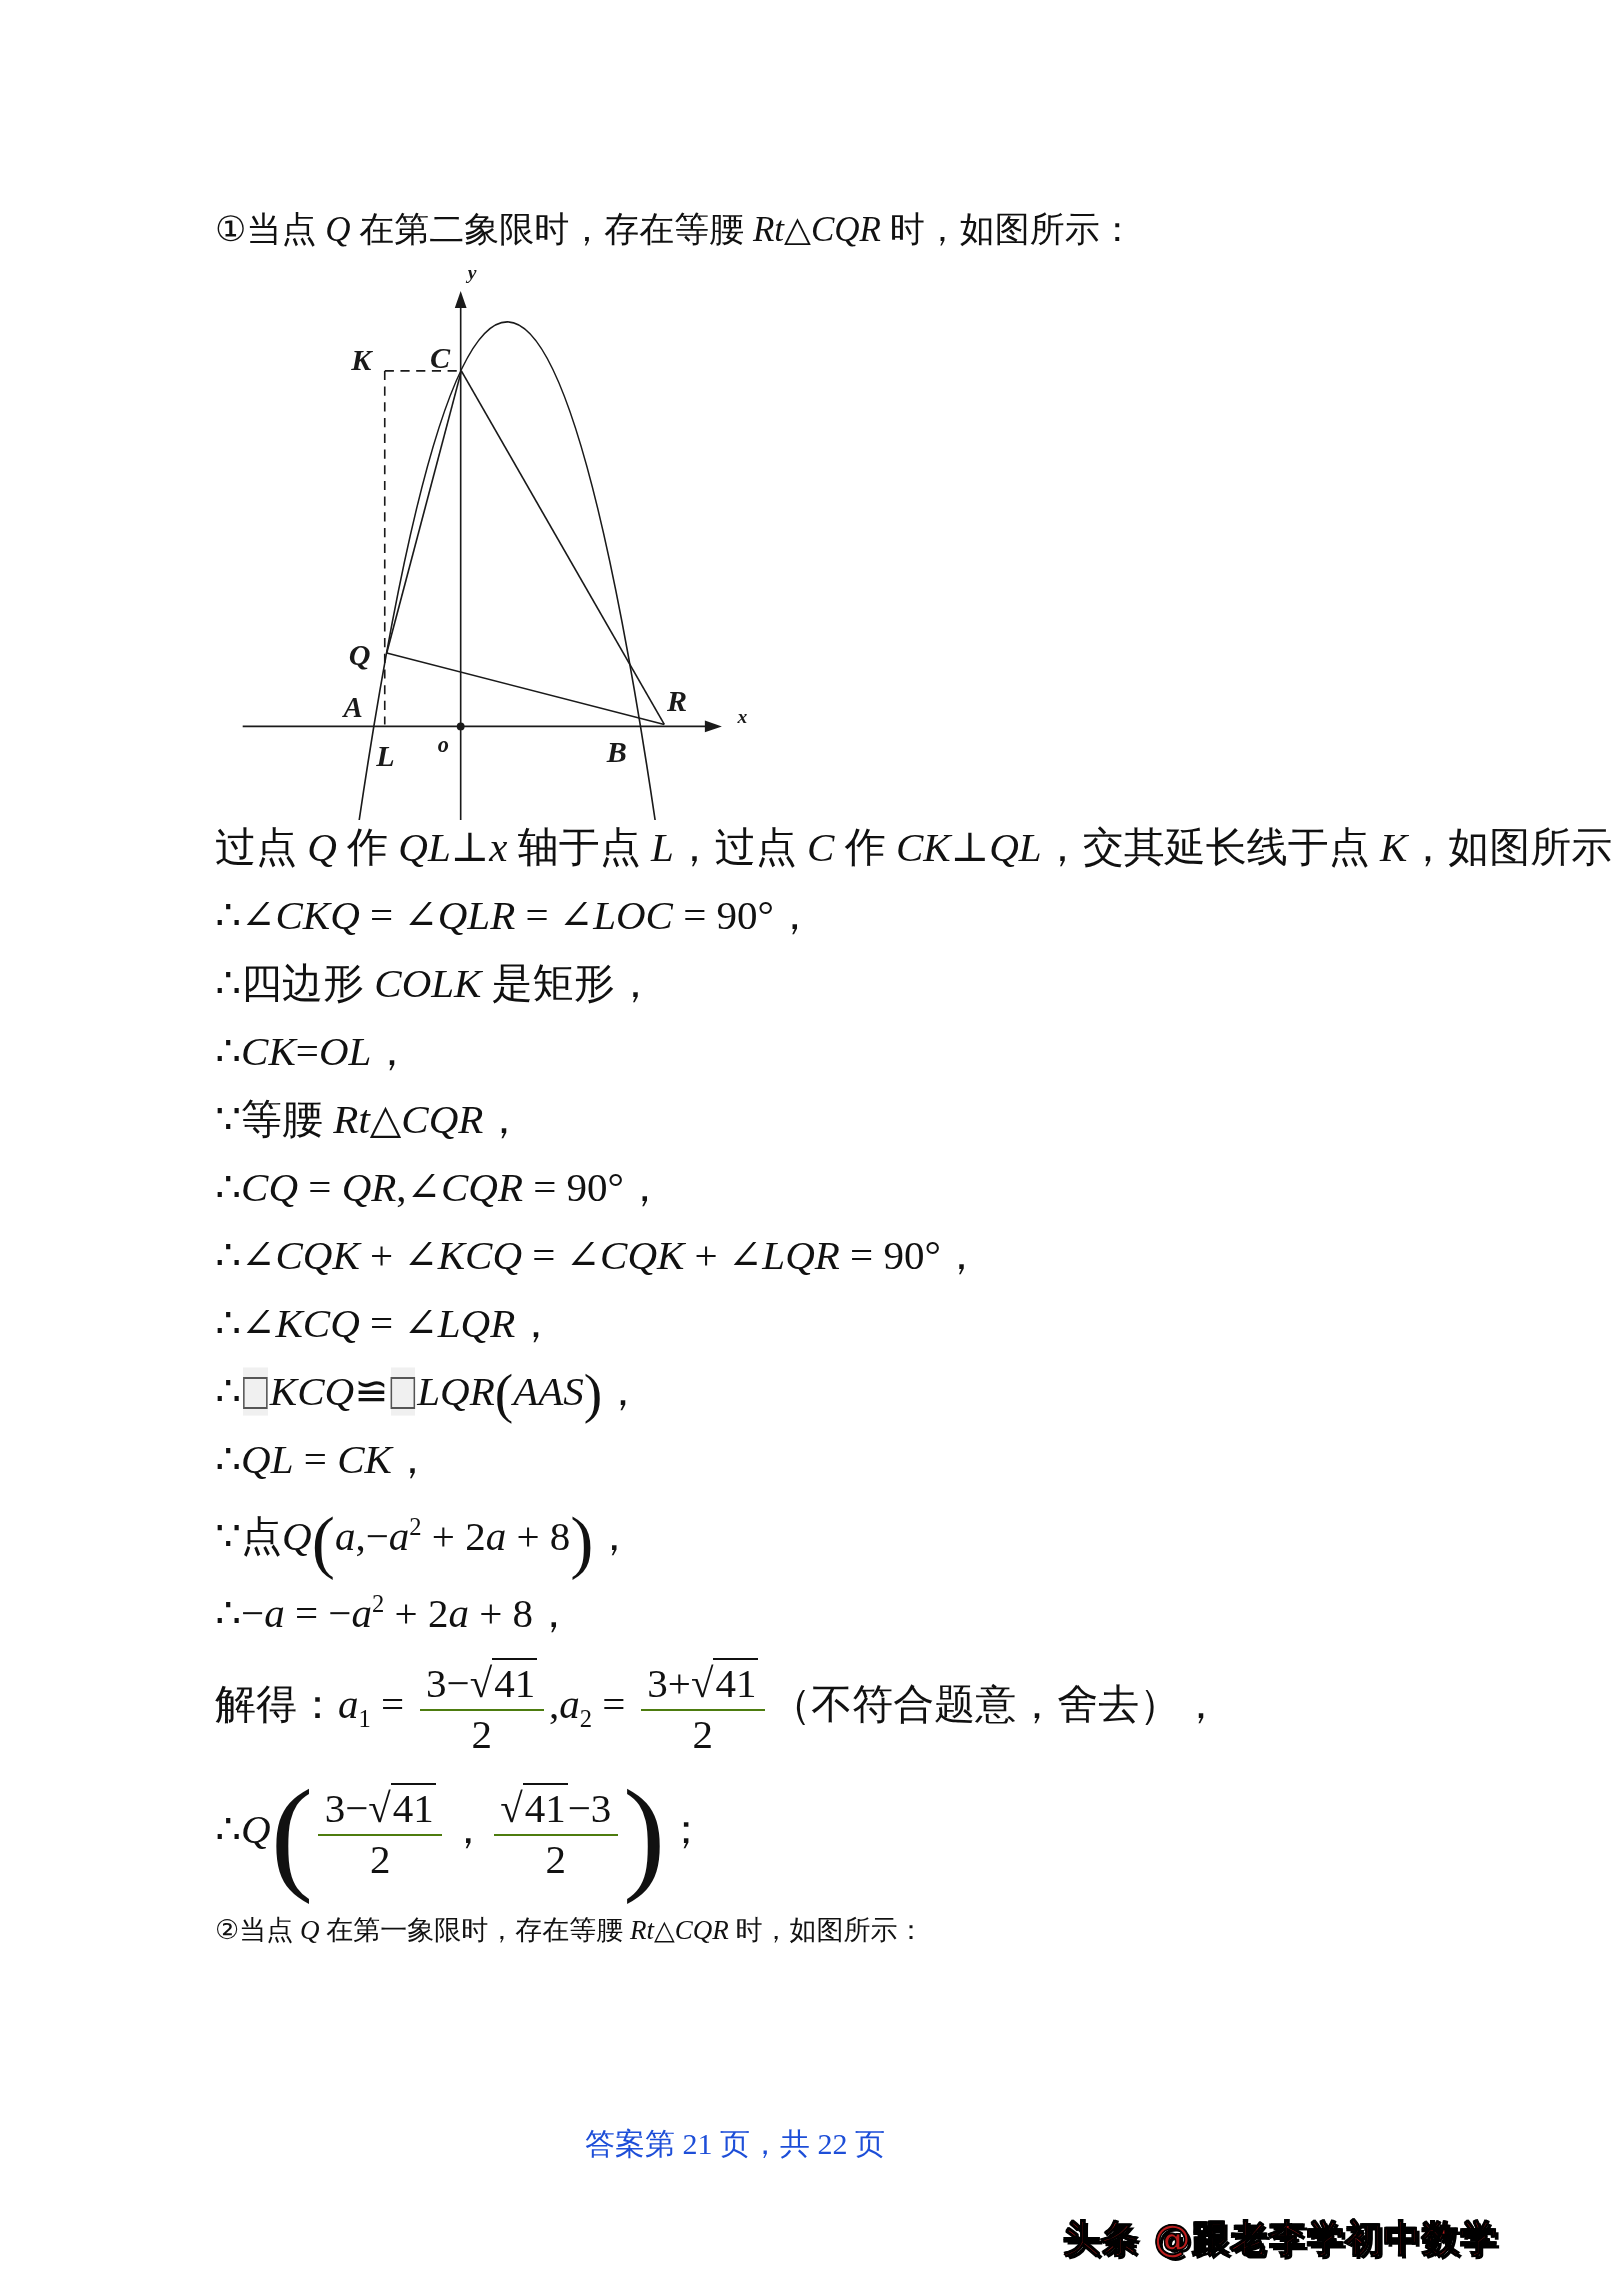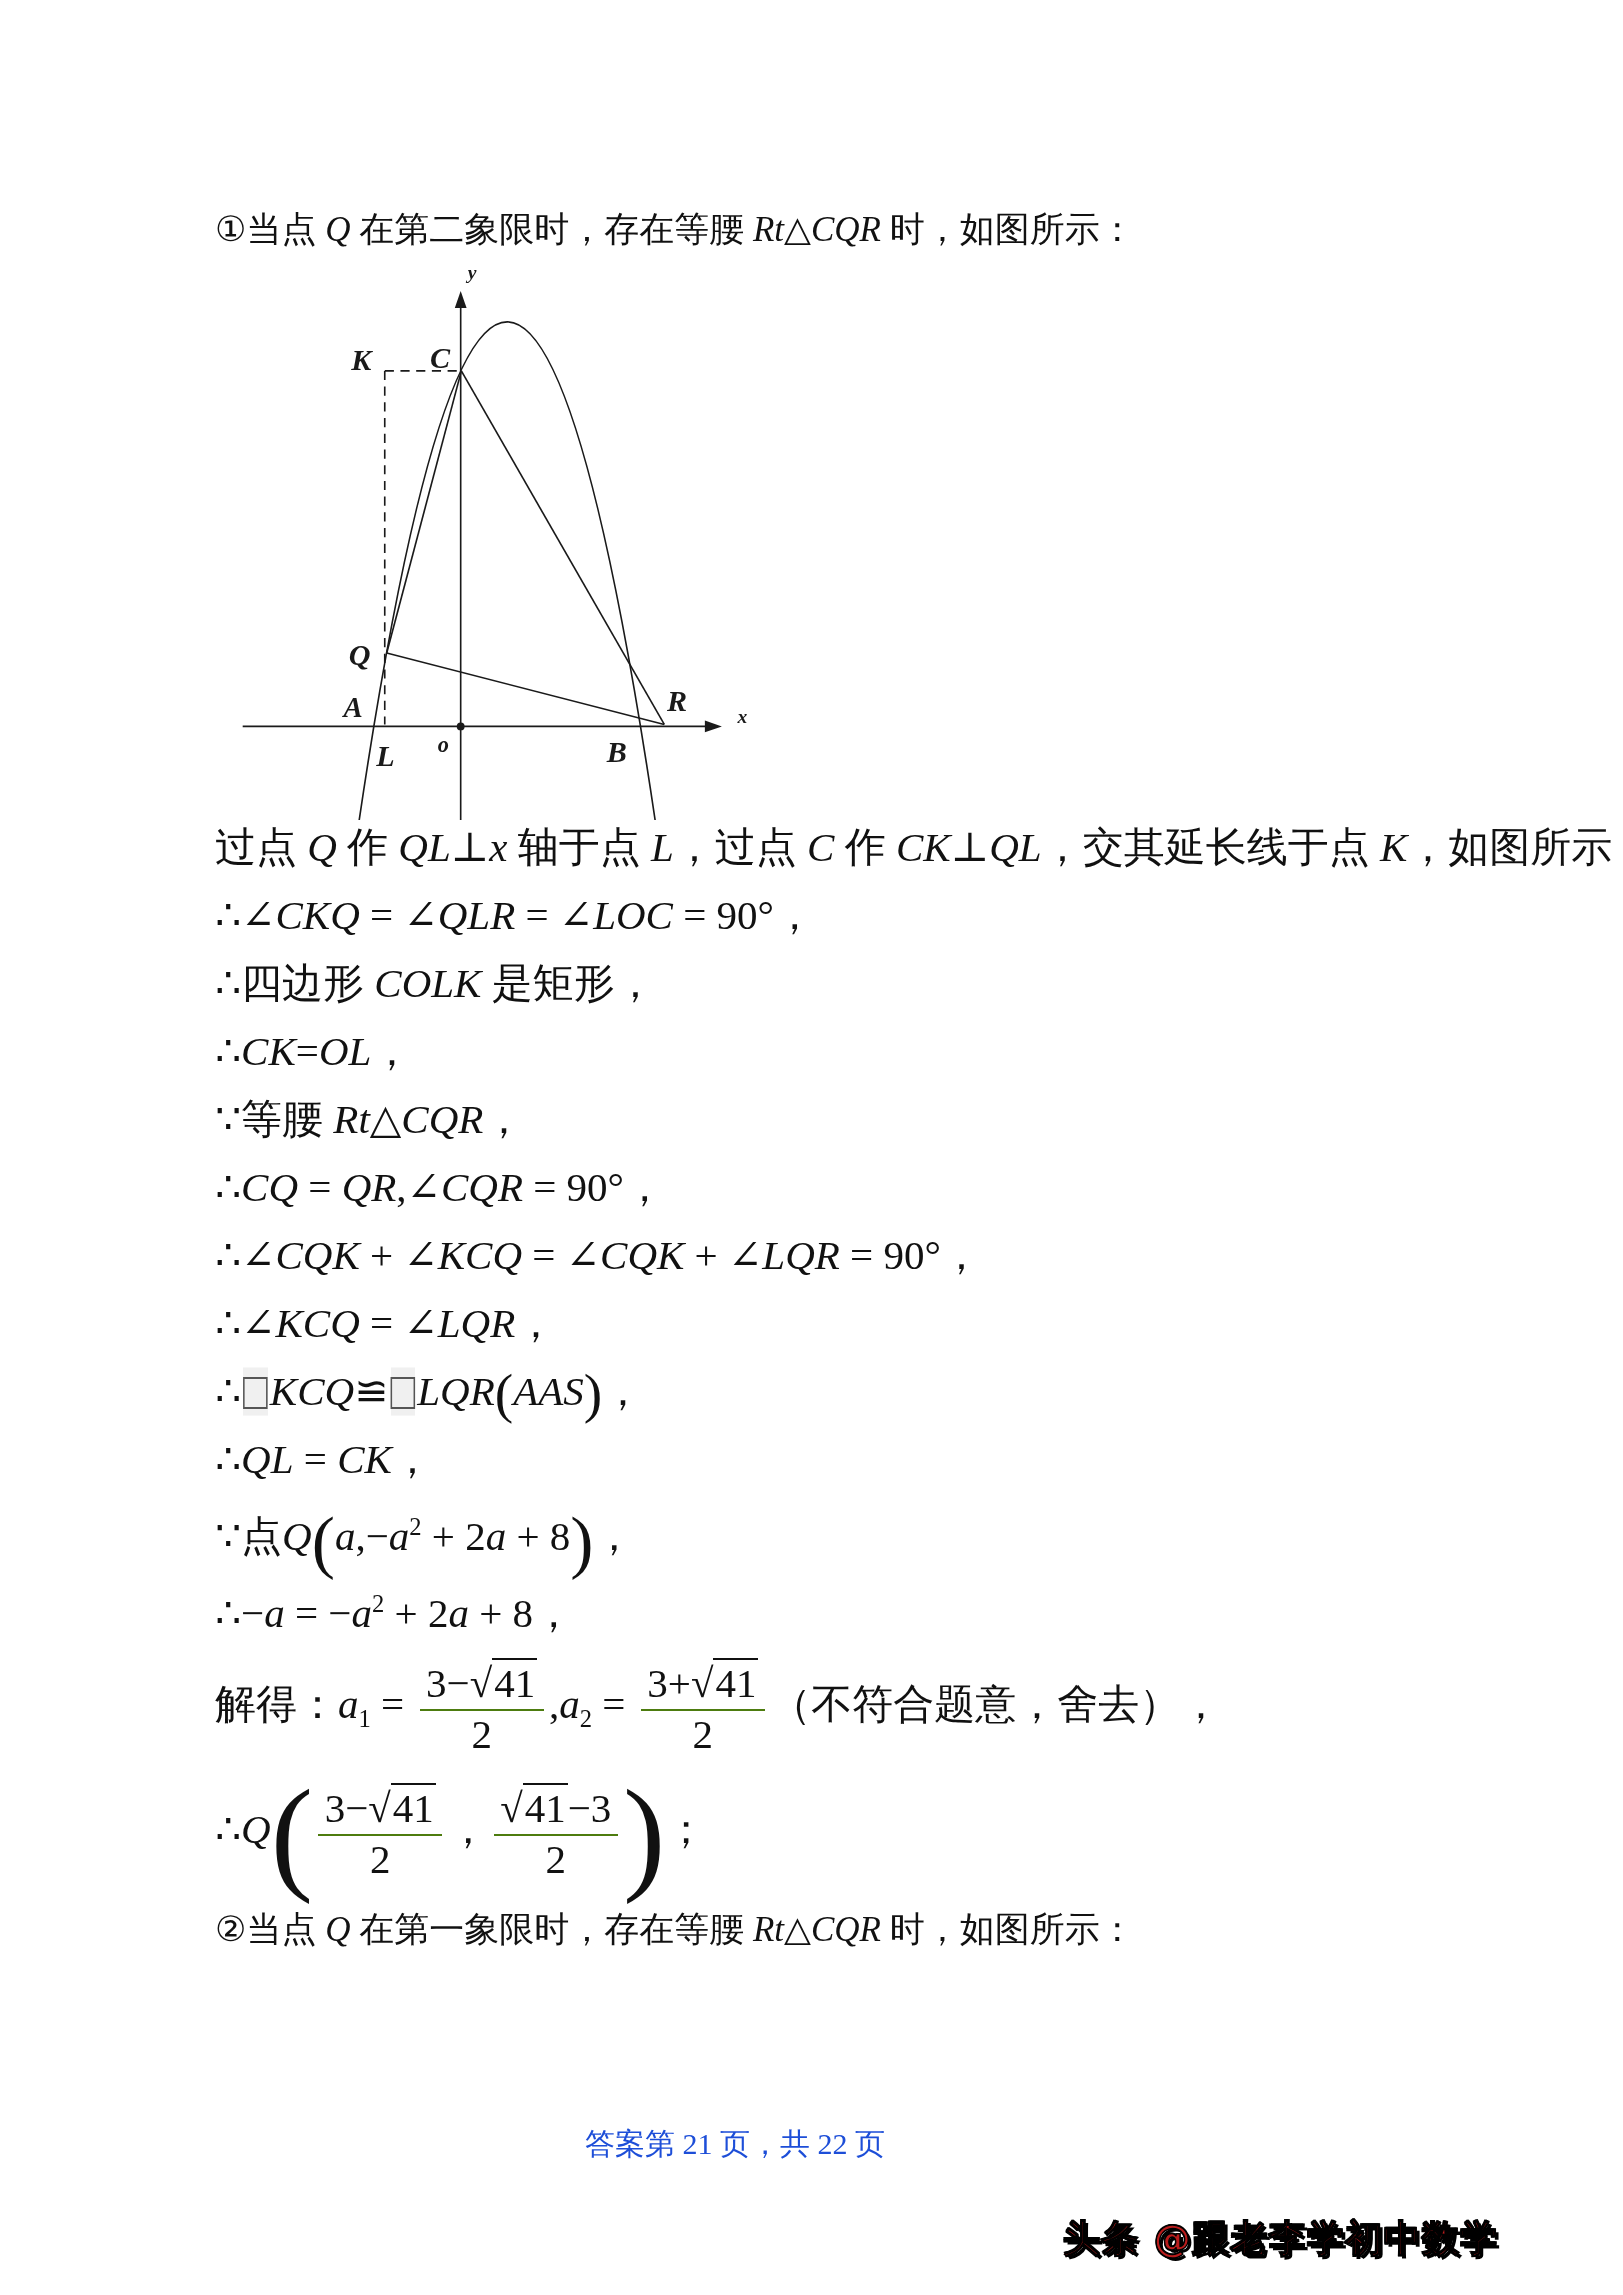--- a/index.html
+++ b/index.html
@@ -28,21 +28,21 @@
     top:826px;
     width:1296px;
   }
   .mline{
     font-size:41px;
     line-height:42px;
     margin-bottom:26px;
     white-space:nowrap;
     color:#111;
   }
-  .mline.heading2{ font-size:35px; margin-top:17px; }
+  .mline.heading2{ font-size:27px; margin-top:17px; }
   .cn{ font-style:normal; }
   .it{ font-style:italic; }
   .sym{ font-style:normal; }
   sup,sub{ font-size:0.6em; font-style:normal; }
   sup{ vertical-align:super; }
   sub{ vertical-align:sub; }
   .paren{ font-size:1.35em; vertical-align:-0.12em; line-height:0; }
   .paren-md{ font-size:1.7em; vertical-align:-0.22em; line-height:0; }
   .bigparen{ font-size:3.1em; font-weight:300; vertical-align:middle; line-height:0; }
   .box{

